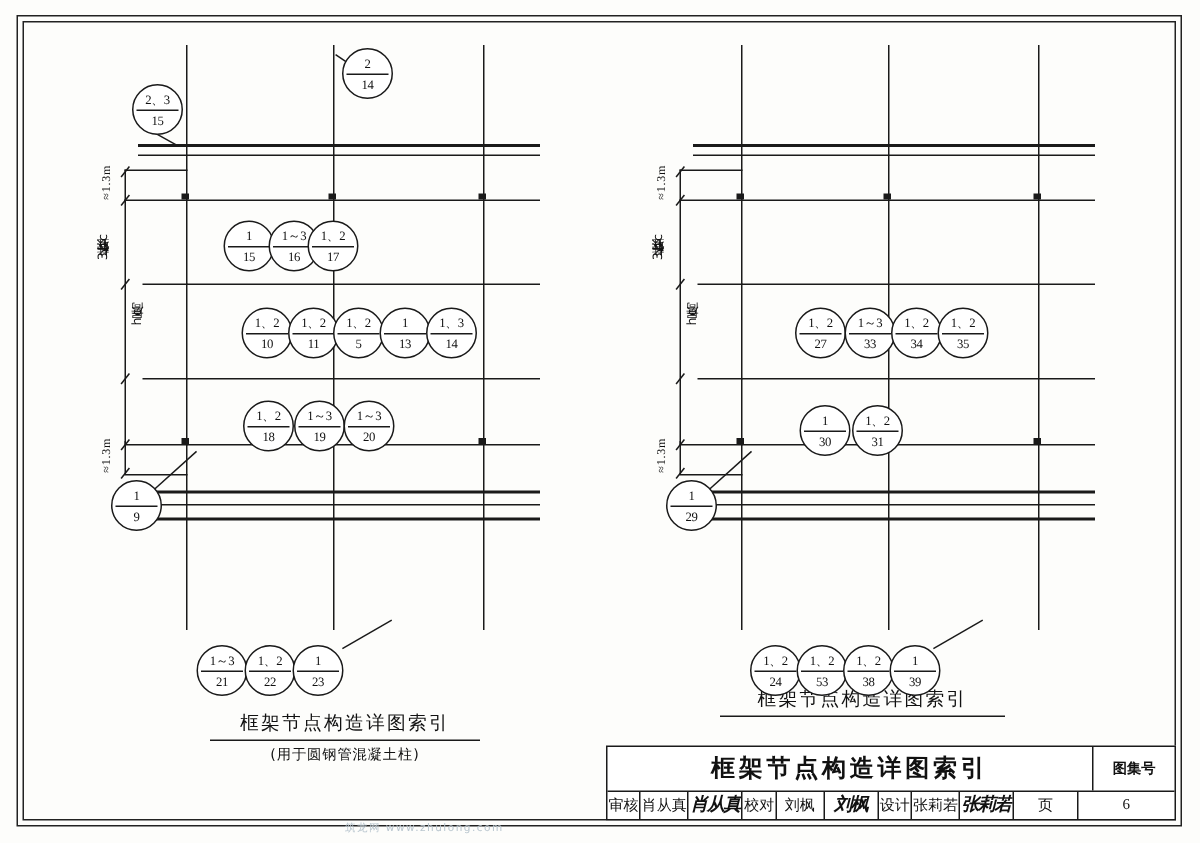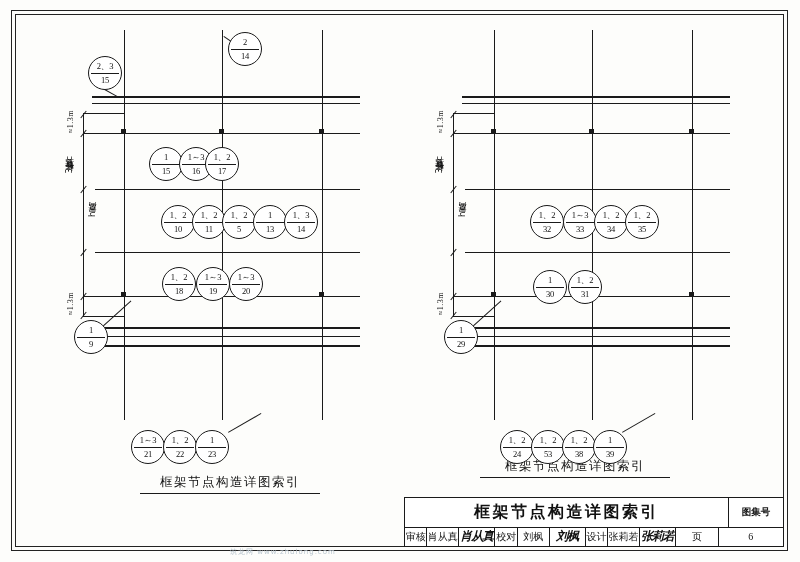--- a/index.html
+++ b/index.html
@@ -355,20 +355,21 @@
     </div>
     <div class="callout" style="left:195px; top:430px;">
       <span class="num">1</span>
       <span class="bar"></span>
       <span class="den">23</span>
     </div>
     <div class="leader" style="left:228px; top:432px; width:38px; transform:rotate(-30deg);"></div>
 
     <div class="caption" style="left:140px; top:474px; width:180px;">
       <span class="main">框架节点构造详图索引</span>
+      <span class="sub">(用于圆钢管混凝土柱)</span>
     </div>
   </div>
 
   <div class="abs" style="left:370px;top:0;width:430px;height:500px;">
 
     <div class="vline" style="left:124px; top:30px; height:390px;"></div>
     <div class="vline" style="left:222px; top:30px; height:390px;"></div>
     <div class="vline" style="left:322px; top:30px; height:390px;"></div>
 
     <div class="hline thick" style="left:92px; top:96px; width:268px;"></div>
@@ -409,21 +410,21 @@
     <div class="hline" style="left:83px; top:316px; width:42px;"></div>
 
     <div class="vlabel" style="left:66px; top:110px;">≈1.3m</div>
     <div class="vlabel cn" style="left:63px; top:155px;">柱长宜取3hc</div>
     <div class="vlabel cn" style="left:86px; top:205px;">层高hc</div>
     <div class="vlabel" style="left:66px; top:292px;">≈1.3m</div>
 
     <div class="callout" style="left:160px; top:205px;">
       <span class="num">1、2</span>
       <span class="bar"></span>
-      <span class="den">32</span>
+      <span class="den">27</span>
     </div>
     <div class="callout" style="left:193px; top:205px;">
       <span class="num">1～3</span>
       <span class="bar"></span>
       <span class="den">33</span>
     </div>
     <div class="callout" style="left:224px; top:205px;">
       <span class="num">1、2</span>
       <span class="bar"></span>
       <span class="den">34</span>

